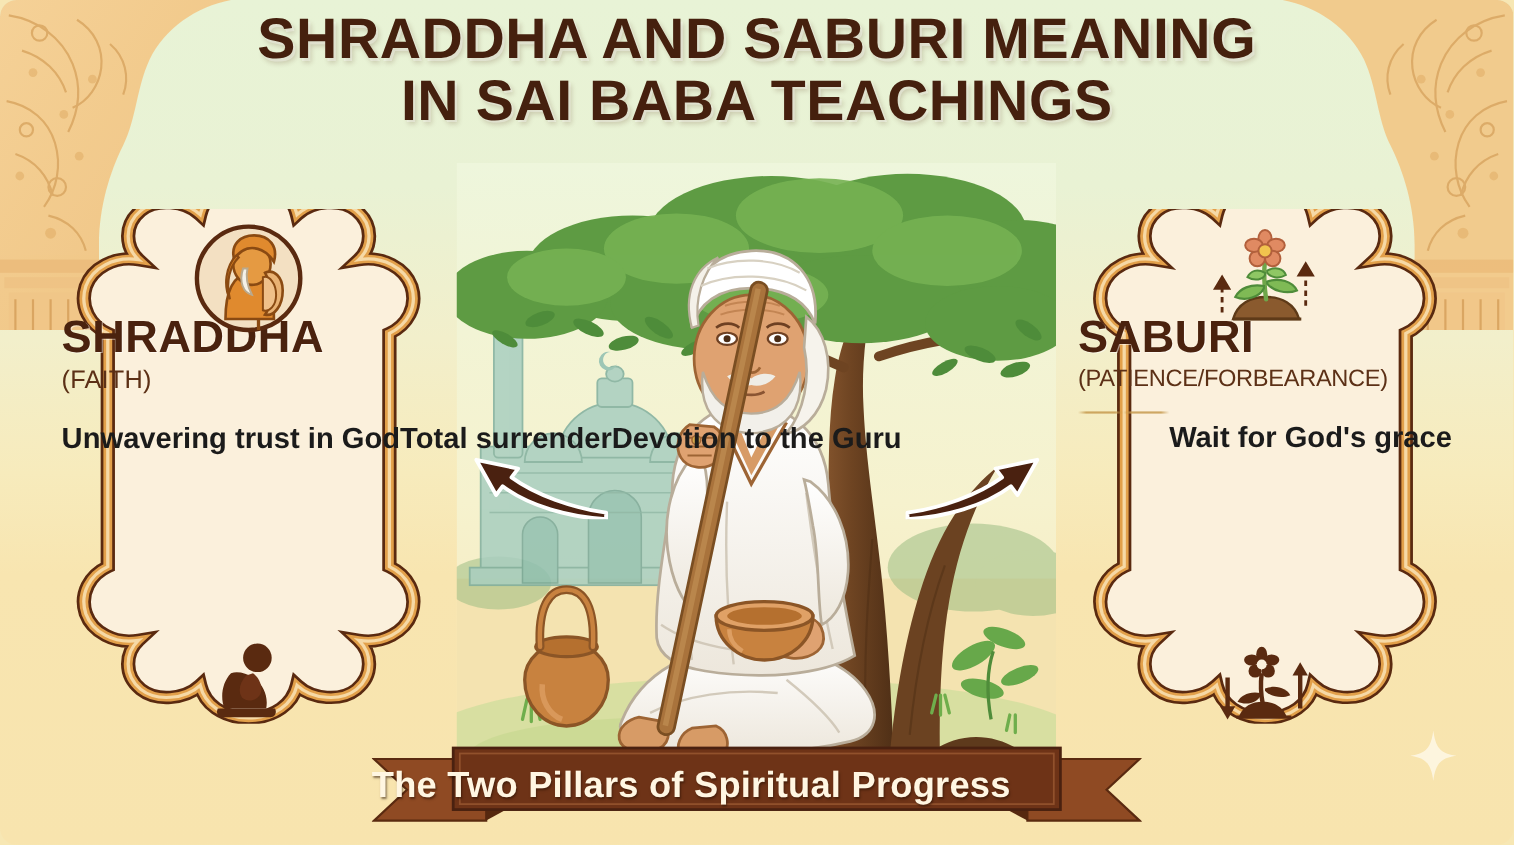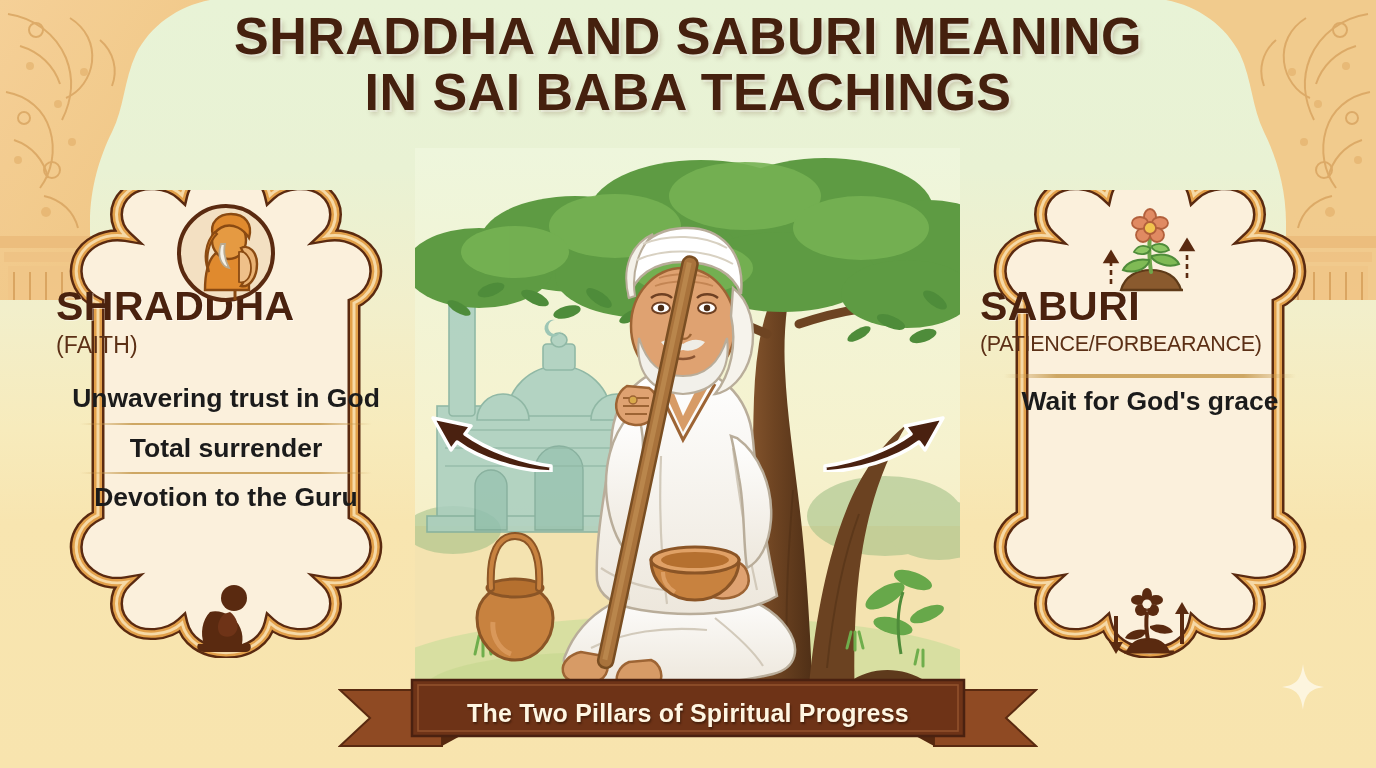--- a/index.html
+++ b/index.html
@@ -11,20 +11,21 @@
   #stage{
     position:relative;width:1376px;height:768px;overflow:hidden;
     background:
       linear-gradient(to bottom,
         #E8F3D6 0%,
         #E9F2D4 22%,
         #F2EFCB 40%,
         #F7EBBC 56%,
         #F8E5B0 68%,
         #F8E4AE 100%);
+    border-radius: 15px;
   }
 
   
   .corner-arch{position:absolute;top:0;width:210px;height:300px;opacity:.95;}
   .corner-arch.left{left:0;}
   .corner-arch.right{right:0;transform:scaleX(-1);}
 
   
   #scene{
     position:absolute;left:415px;top:148px;width:545px;height:560px;
@@ -62,21 +63,21 @@
     text-shadow:1px 1px 0 rgba(255,255,255,.5);
     margin:0;line-height:1;
   }
   .card-sub{
     color:#5C3016;font-weight:normal;font-size:23px;letter-spacing:.2px;
     margin:7px 0 0;line-height:1;white-space:nowrap;
   }
   .card.right .card-sub{font-size:21.5px;letter-spacing:-.3px;}
   .card-points{
     margin-top:18px;width:100%;
-    display:flex;flex-direction:column;align-items:stretch;
+    display:flex;flex-direction:row;align-items:stretch;
   }
   .point{
     color:#1B1B1B;font-weight:bold;font-size:26.5px;text-align:center;
     padding:9px 0;line-height:1.12;white-space:nowrap;
   }
   .sep{
     height:2px;width:86%;margin:0 auto;
     background:linear-gradient(to right,rgba(198,150,70,0),#C69A4E 18%,#C69A4E 82%,rgba(198,150,70,0));
     opacity:.85;
   }
@@ -94,21 +95,21 @@
   .connector.left{left:425px;}
   .connector.right{right:425px;transform:scaleX(-1);}
 
   
   #ribbon{
     position:absolute;left:50%;transform:translateX(-50%);
     bottom:16px;width:700px;height:76px;z-index:45;
   }
   #ribbon-label{
     position:absolute;left:0;right:0;top:50%;transform:translateY(-52%);
-    text-align:center;color:#FFF6E2;font-weight:bold;font-size:25px;
+    color:#FFF6E2;font-weight:bold;font-size:33px;
     letter-spacing:.2px;white-space:nowrap;
     text-shadow:1px 2px 2px rgba(40,16,4,.55);
     z-index:3;pointer-events:none;
   }
   #sparkle{position:absolute;right:52px;bottom:58px;width:42px;height:46px;z-index:20;}
 </style>
 </head>
 <body>
 
 <div id="stage">

